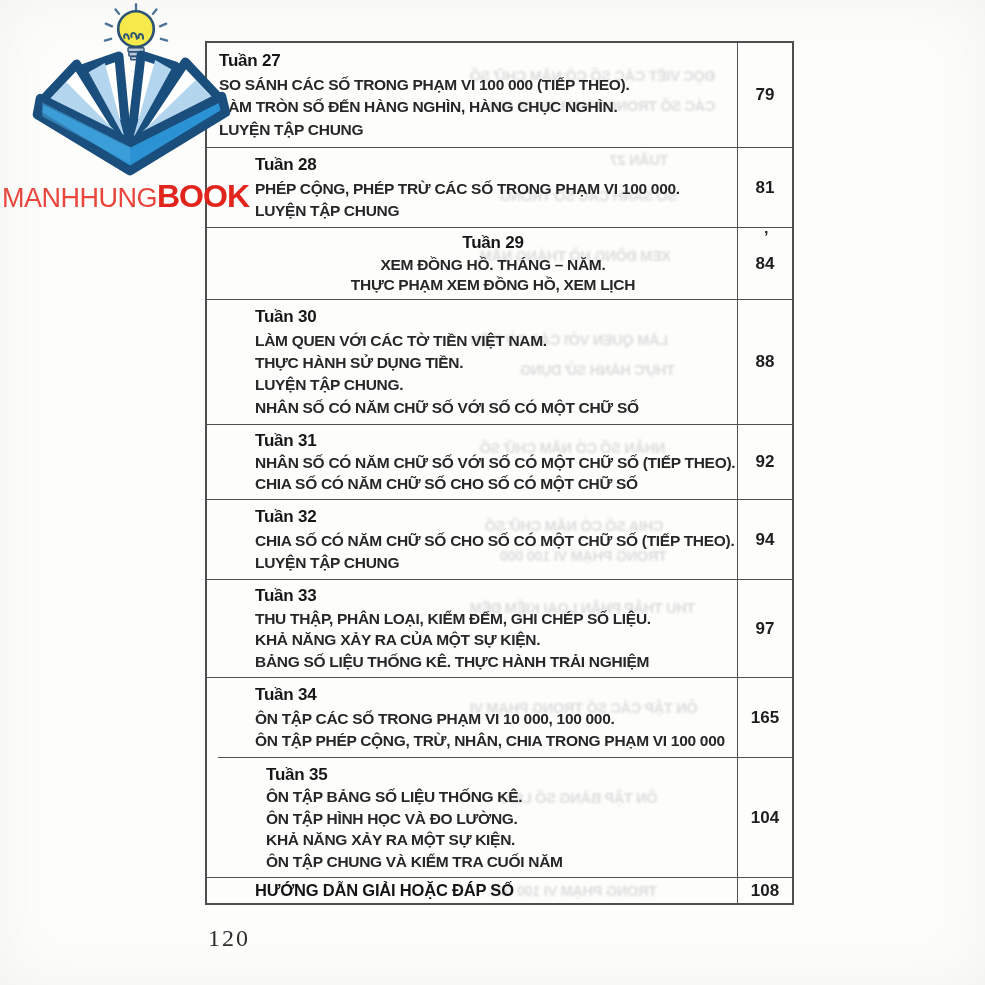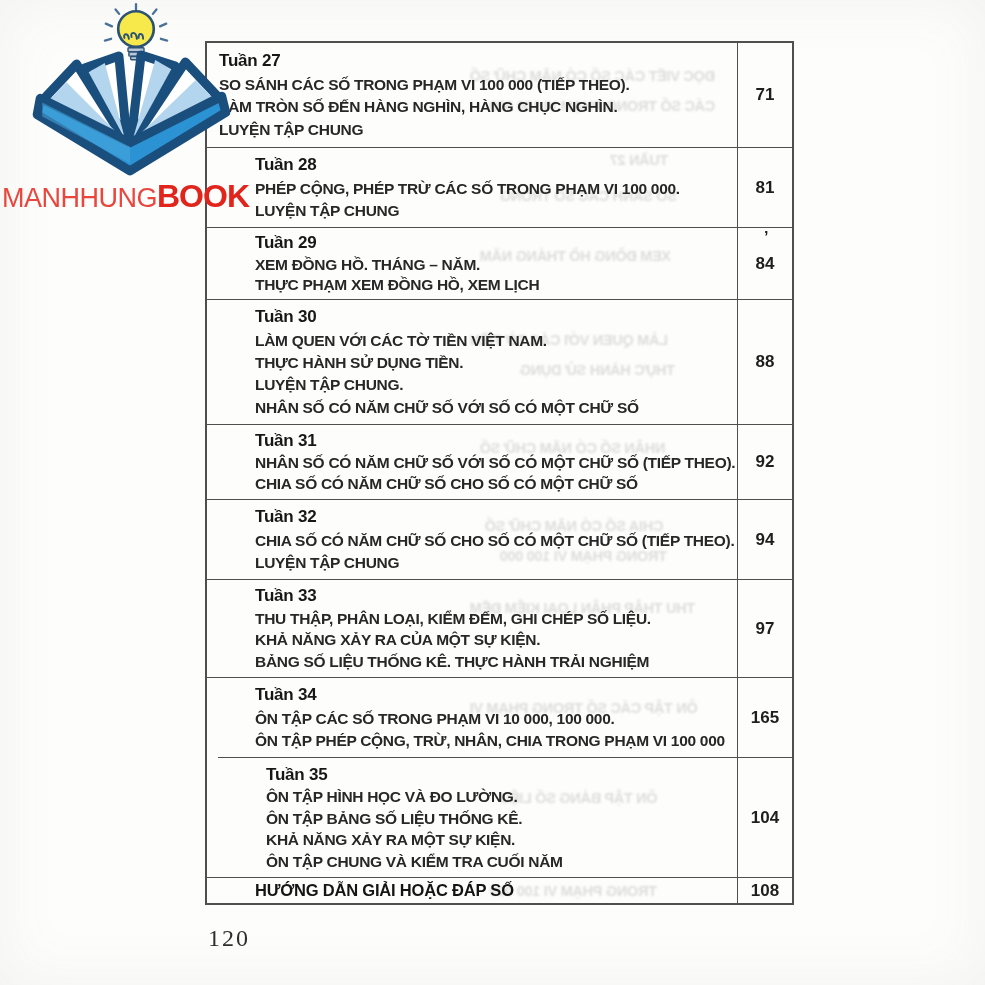--- a/index.html
+++ b/index.html
@@ -15,21 +15,21 @@
   }
 
   
   .toc{
     position:absolute;left:205px;top:41px;width:589px;height:864px;
     border:2px solid #4f4f4f;box-sizing:border-box;
     display:flex;flex-direction:column;z-index:2;
   }
   .trow{display:flex;box-sizing:border-box;}
   .trow + .trow{border-top:1px solid #4f4f4f;padding-left:36px;}
-  .r0{height:104px;} .r1{height:80px;} .r2{height:72px;} .r3{height:125px;}
+  .r0{height:104px;} .r1{height:80px;} .r2{height:72px;text-align:center;} .r3{height:125px;}
   .r4{height:75px;}  .r5{height:80px;} .r6{height:98px;justify-content:space-between;} .r7{height:80px;}
   .r8{height:120px;margin-left:11px;} .r9{flex:1;}
   .cell-c{
     flex:1;border-right:1px solid #4f4f4f;box-sizing:border-box;
     display:flex;flex-direction:column;justify-content:space-evenly;
     padding:3px 6px 3px 12px;overflow:hidden;
   }
   .cell-p{
     width:54px;display:flex;align-items:center;justify-content:center;
     font-weight:bold;font-size:17px;color:#1e1e1e;position:relative;
@@ -85,21 +85,21 @@
 
   <div class="toc">
 
     <div class="trow r0">
       <div class="cell-c">
         <div class="week">Tuần 27</div>
         <div class="line">SO SÁNH CÁC SỐ TRONG PHẠM VI 100 000 (TIẾP THEO).</div>
         <div class="line">LÀM TRÒN SỐ ĐẾN HÀNG NGHÌN, HÀNG CHỤC NGHÌN.</div>
         <div class="line">LUYỆN TẬP CHUNG</div>
       </div>
-      <div class="cell-p">71</div>
+      <div class="cell-p">79</div>
     </div>
 
     <div class="trow r1">
       <div class="cell-c">
         <div class="week">Tuần 28</div>
         <div class="line">PHÉP CỘNG, PHÉP TRỪ CÁC SỐ TRONG PHẠM VI 100 000.</div>
         <div class="line">LUYỆN TẬP CHUNG</div>
       </div>
       <div class="cell-p">81</div>
     </div>
@@ -160,22 +160,22 @@
         <div class="week">Tuần 34</div>
         <div class="line">ÔN TẬP CÁC SỐ TRONG PHẠM VI 10 000, 100 000.</div>
         <div class="line">ÔN TẬP PHÉP CỘNG, TRỪ, NHÂN, CHIA TRONG PHẠM VI 100 000</div>
       </div>
       <div class="cell-p">165</div>
     </div>
 
     <div class="trow r8">
       <div class="cell-c">
         <div class="week">Tuần 35</div>
+        <div class="line">ÔN TẬP BẢNG SỐ LIỆU THỐNG KÊ.</div>
         <div class="line">ÔN TẬP HÌNH HỌC VÀ ĐO LƯỜNG.</div>
-        <div class="line">ÔN TẬP BẢNG SỐ LIỆU THỐNG KÊ.</div>
         <div class="line">KHẢ NĂNG XẢY RA MỘT SỰ KIỆN.</div>
         <div class="line">ÔN TẬP CHUNG VÀ KIỂM TRA CUỐI NĂM</div>
       </div>
       <div class="cell-p">104</div>
     </div>
 
     <div class="trow r9">
       <div class="cell-c" style="justify-content:center;">
         <div class="final-title">HƯỚNG DẪN GIẢI HOẶC ĐÁP SỐ</div>
       </div>

